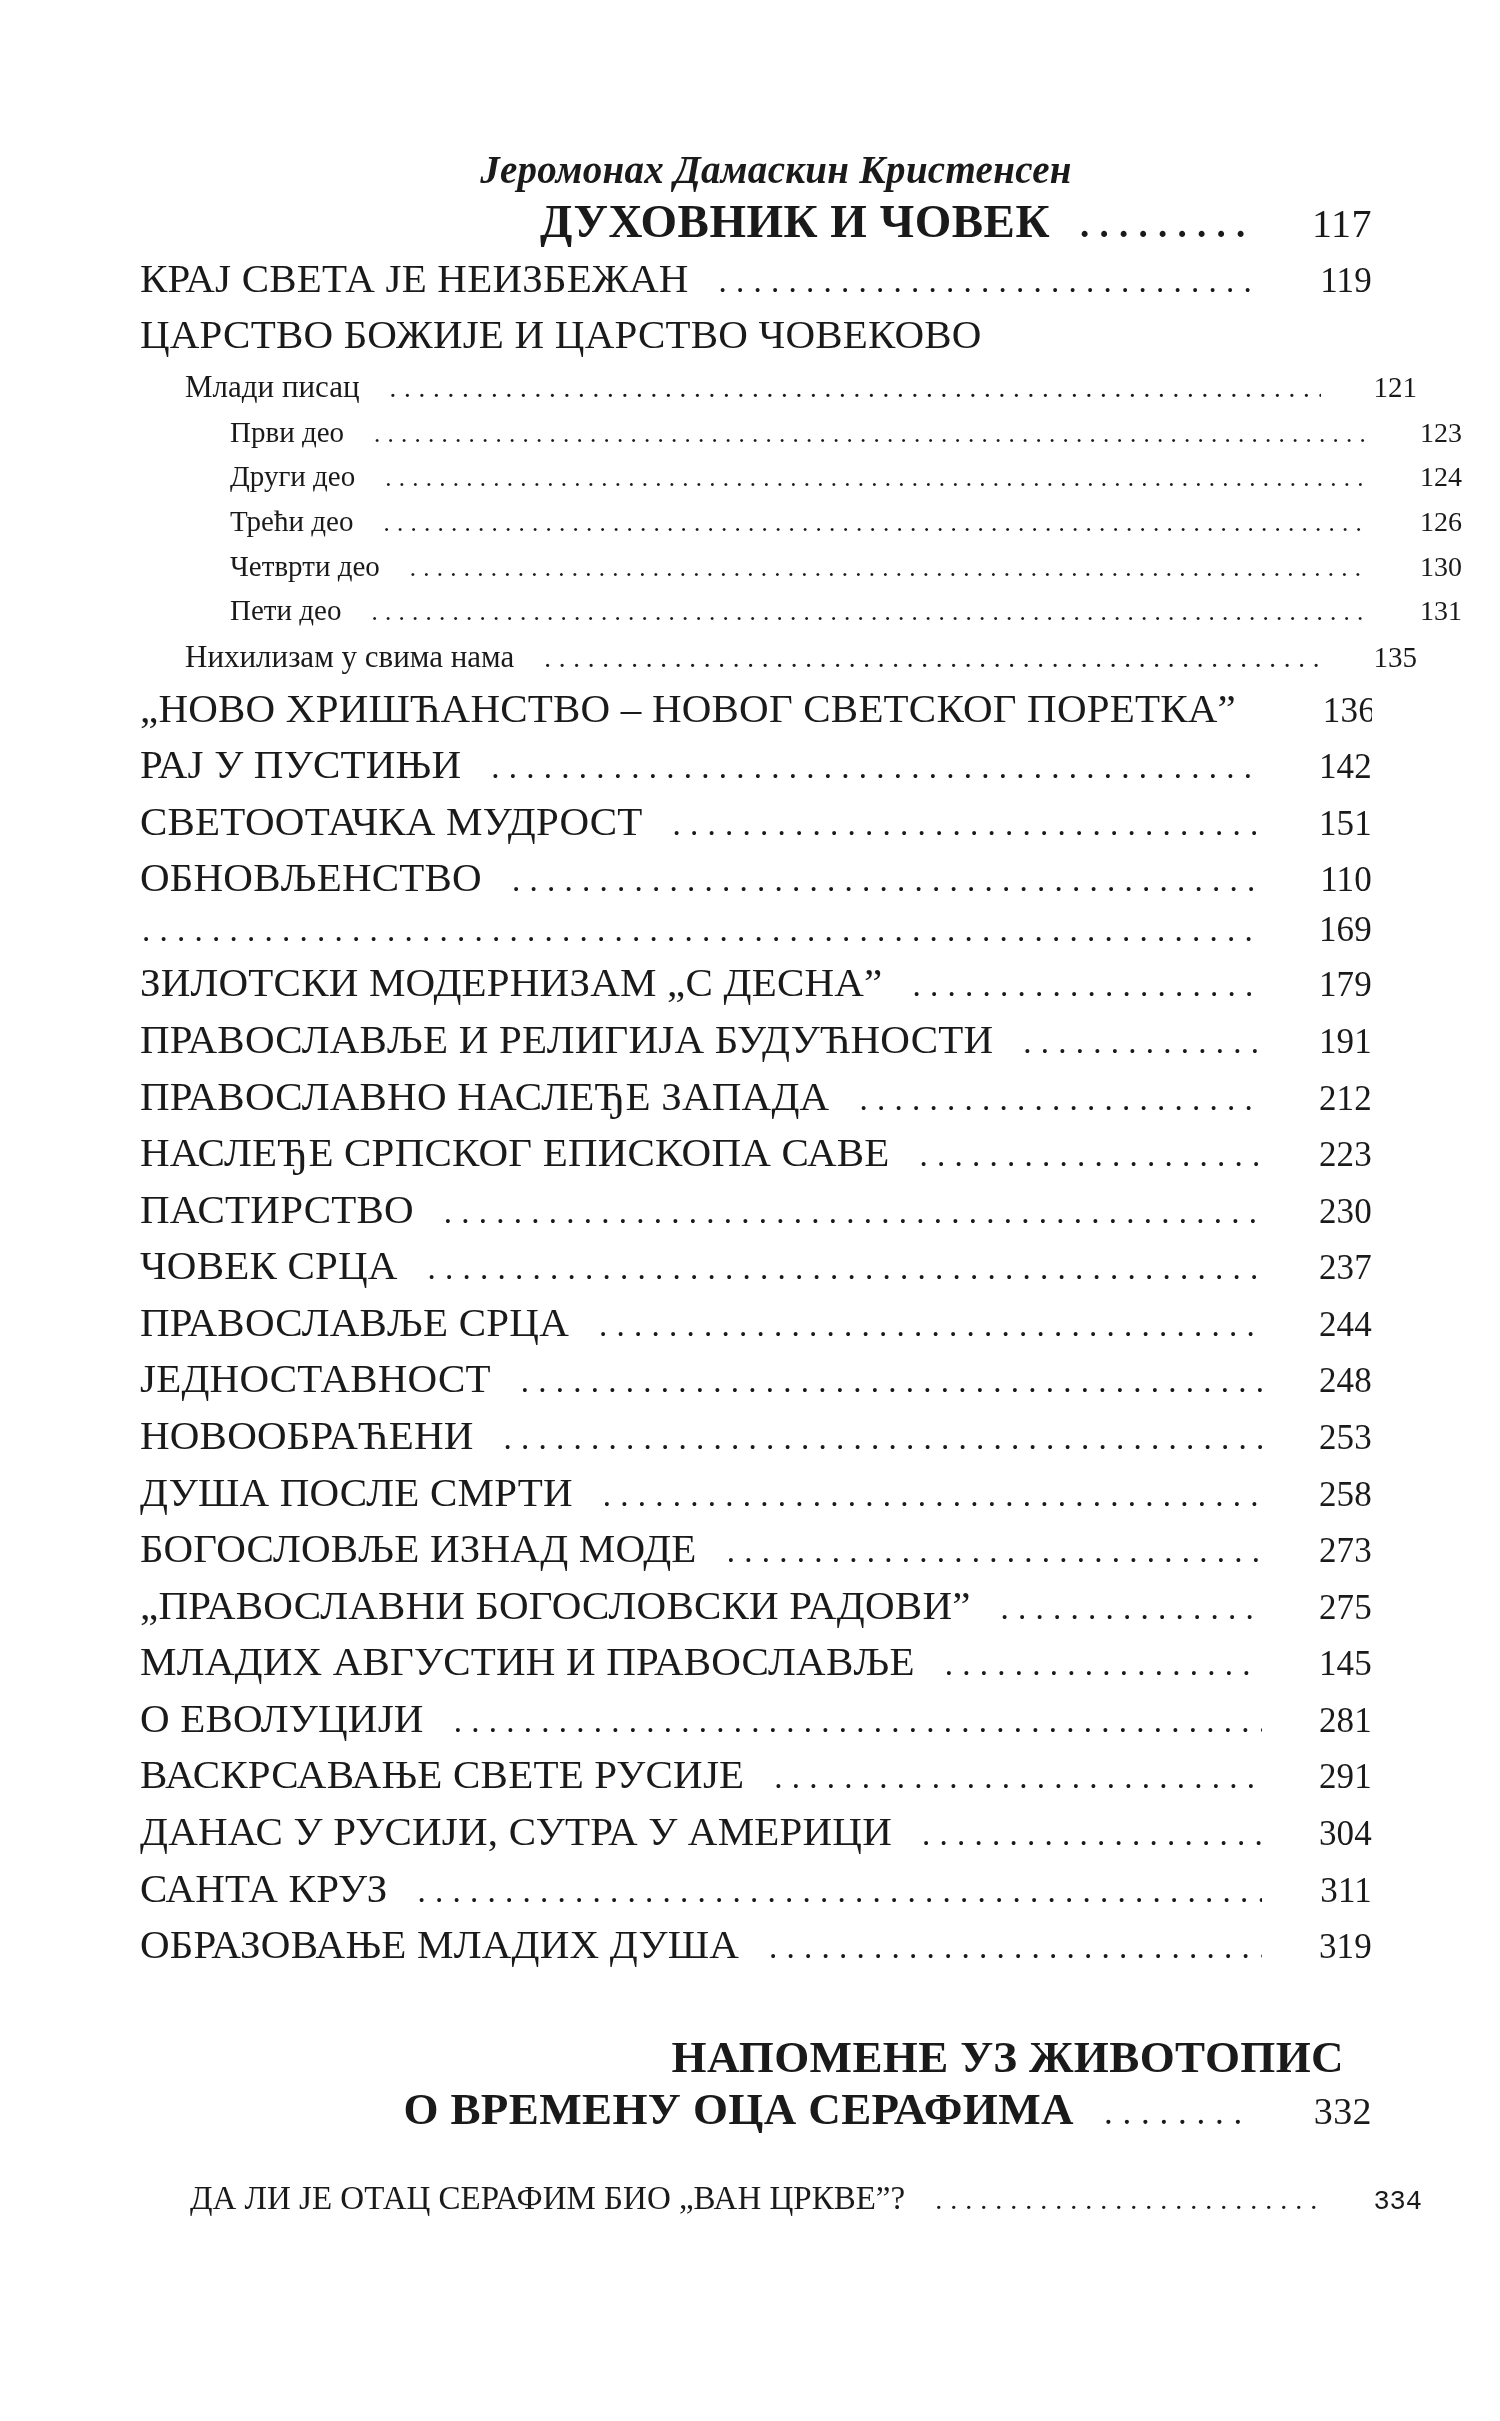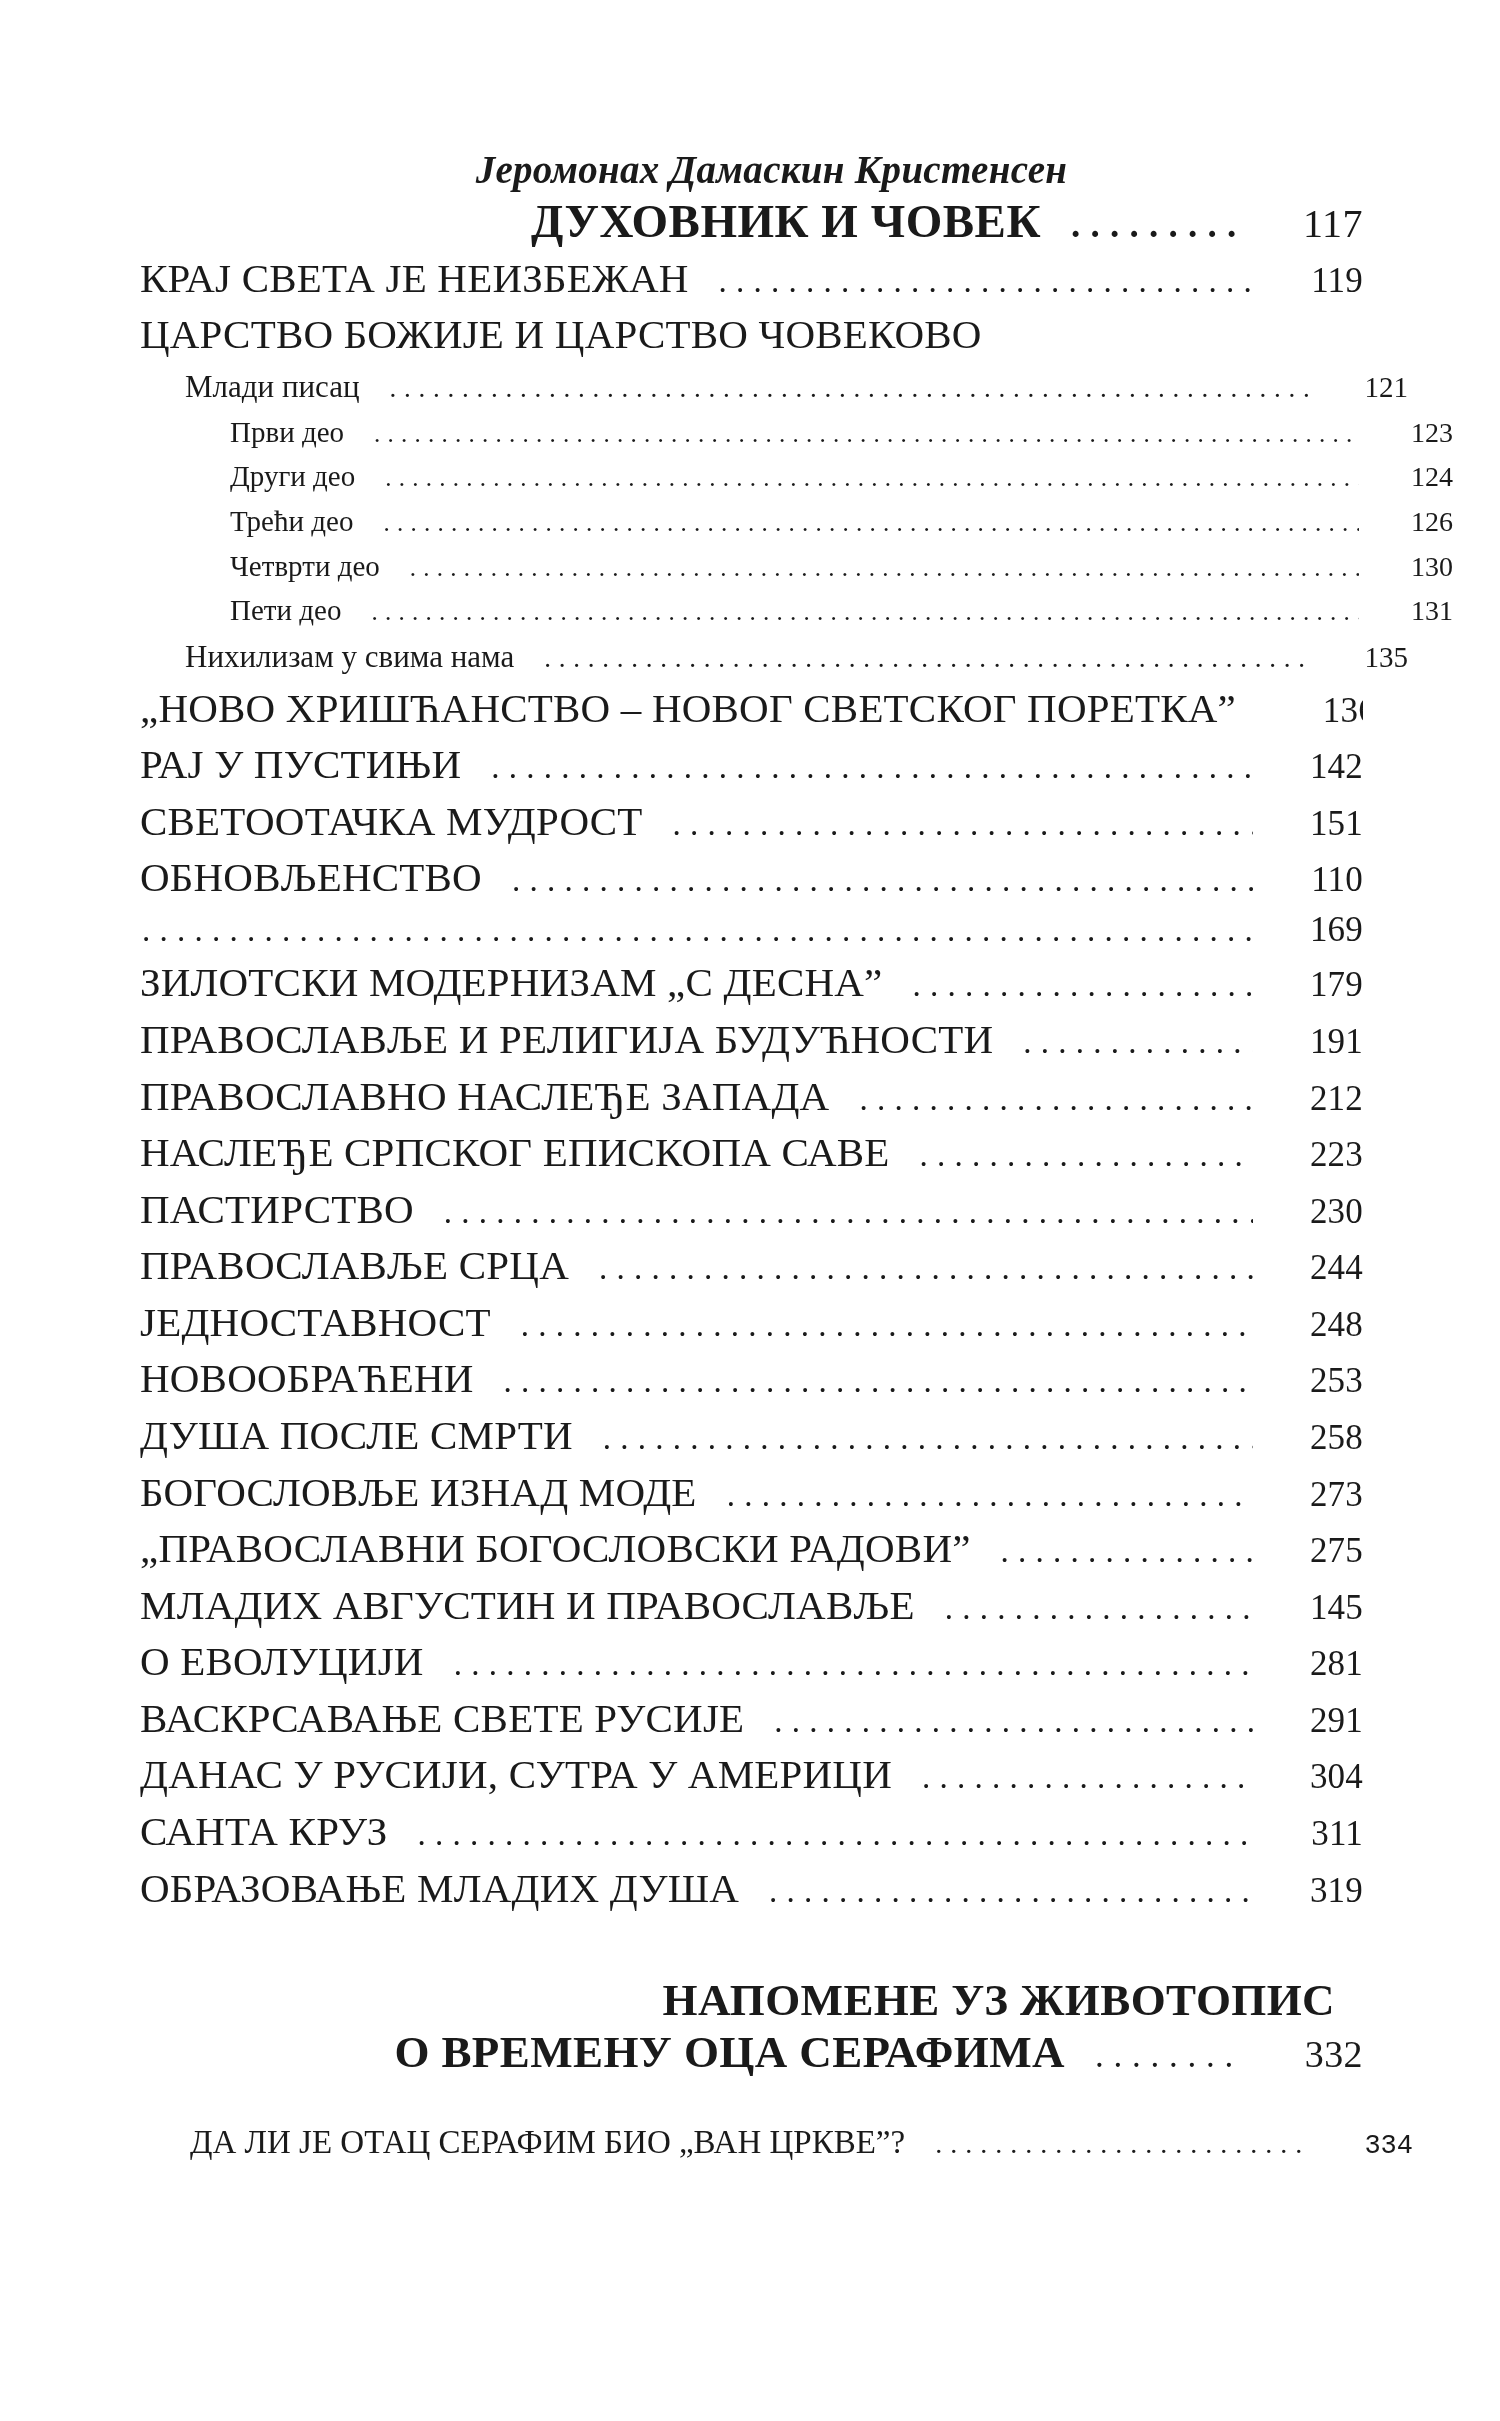--- a/index.html
+++ b/index.html
@@ -20,21 +20,21 @@
     width: 1500px;
     height: 2421px;
     background: #ffffff;
     box-sizing: border-box;
     padding: 0;
   }
 
   .content {
     position: absolute;
     left: 140px;
-    right: 137px;
+    right: 128px;
     top: 150px;
   }
 
   
   .header {
     text-align: center;
     margin-bottom: 6px;
   }
   .author {
     font-style: italic;
@@ -297,20 +297,25 @@
         </div>
         <div class="row lvl0">
           <span class="label">НАСЛЕЂЕ СРПСКОГ ЕПИСКОПА САВЕ</span>
           <span class="leader"></span>
           <span class="page-no">223</span>
         </div>
         <div class="row lvl0">
           <span class="label">ПАСТИРСТВО</span>
           <span class="leader"></span>
           <span class="page-no">230</span>
+        </div>
+        <div class="row lvl0">
+          <span class="label">ЧОВЕК СРЦА</span>
+          <span class="leader"></span>
+          <span class="page-no">237</span>
         </div>
         <div class="row lvl0">
           <span class="label">ПРАВОСЛАВЉЕ СРЦА</span>
           <span class="leader"></span>
           <span class="page-no">244</span>
         </div>
         <div class="row lvl0">
           <span class="label">ЈЕДНОСТАВНОСТ</span>
           <span class="leader"></span>
           <span class="page-no">248</span>

